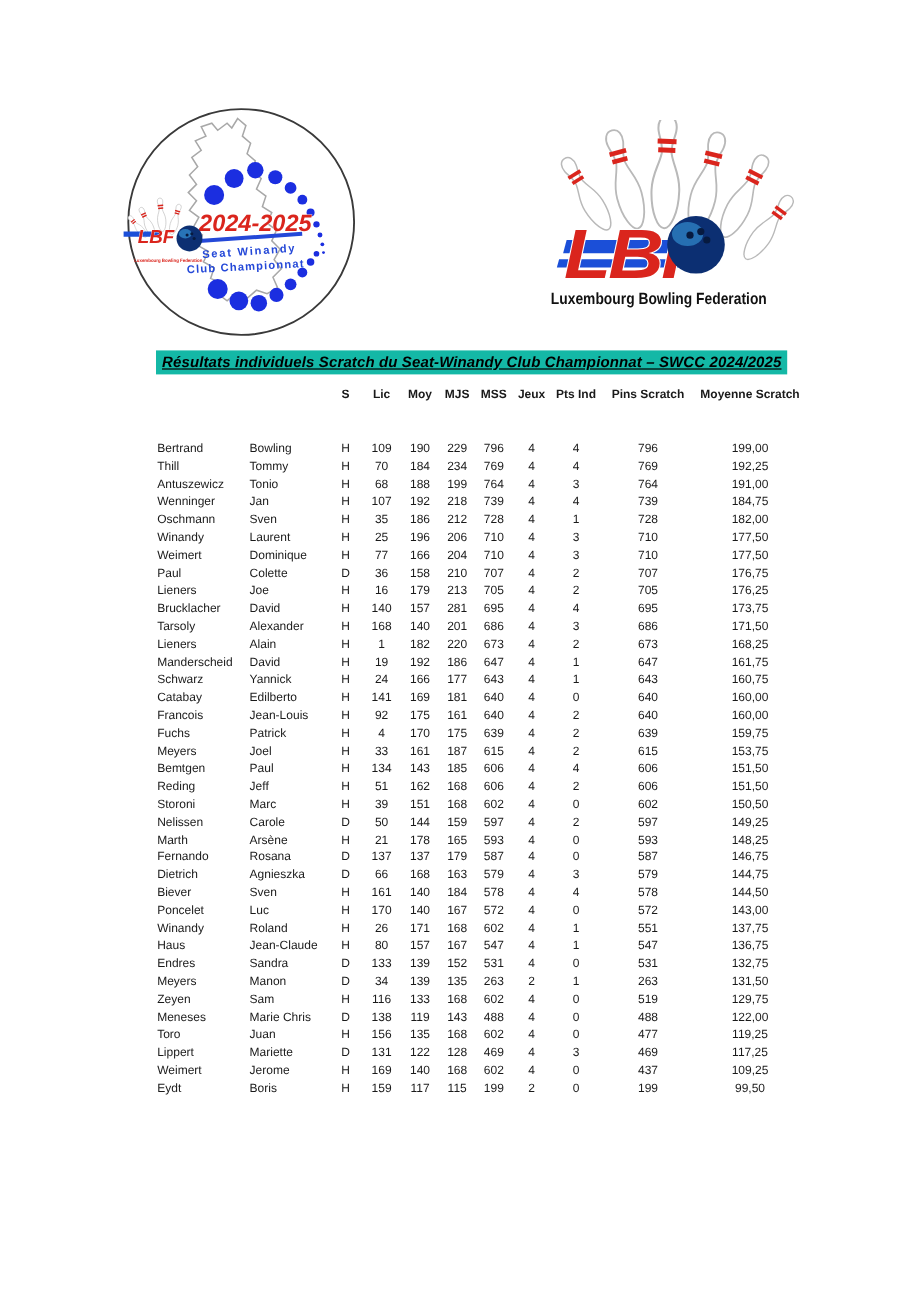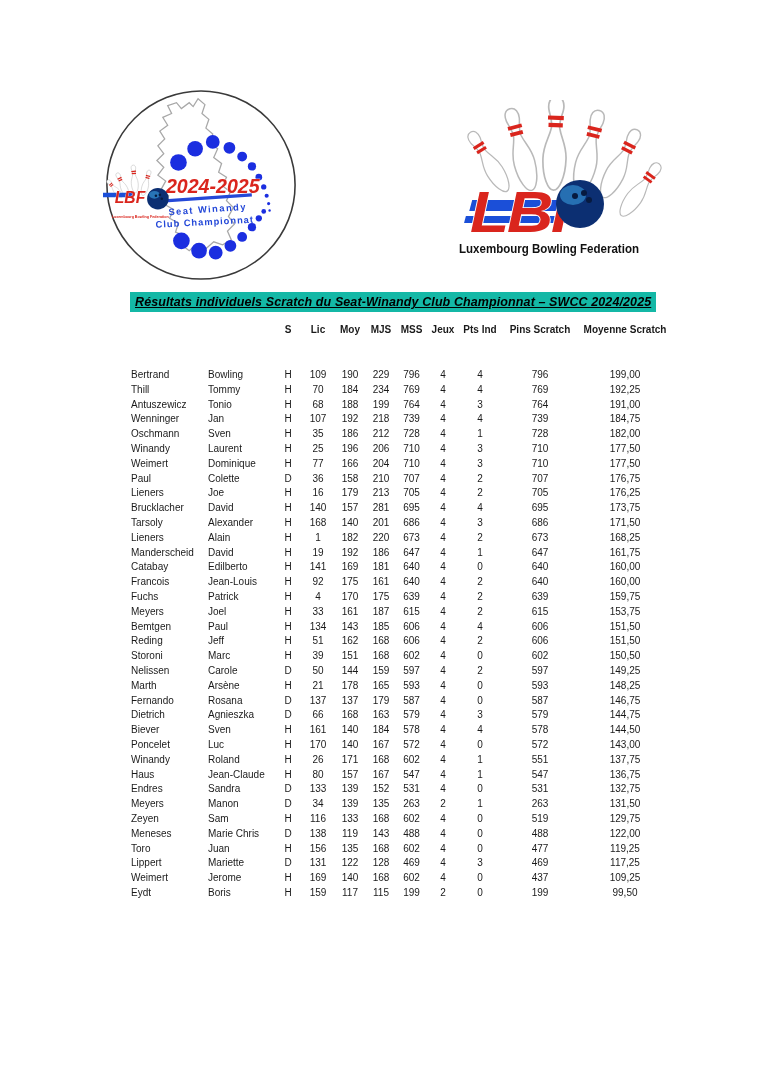--- a/index.html
+++ b/index.html
@@ -319,20 +319,33 @@
           <td>19</td>
           <td>192</td>
           <td>186</td>
           <td>647</td>
           <td>4</td>
           <td>1</td>
           <td>647</td>
           <td>161,75</td>
         </tr>
         <tr>
+          <td>Schwarz</td>
+          <td>Yannick</td>
+          <td>H</td>
+          <td>24</td>
+          <td>166</td>
+          <td>177</td>
+          <td>643</td>
+          <td>4</td>
+          <td>1</td>
+          <td>643</td>
+          <td>160,75</td>
+        </tr>
+        <tr>
           <td>Catabay</td>
           <td>Edilberto</td>
           <td>H</td>
           <td>141</td>
           <td>169</td>
           <td>181</td>
           <td>640</td>
           <td>4</td>
           <td>0</td>
           <td>640</td>

